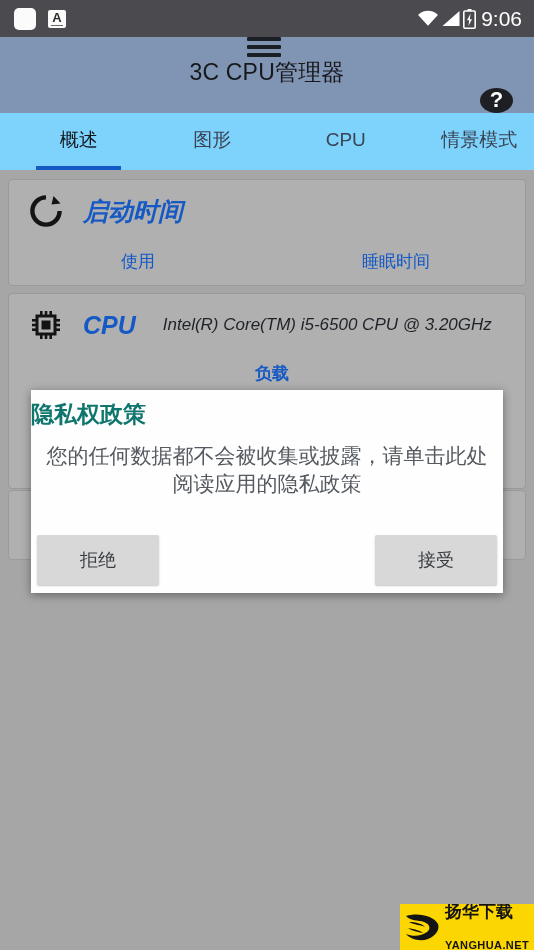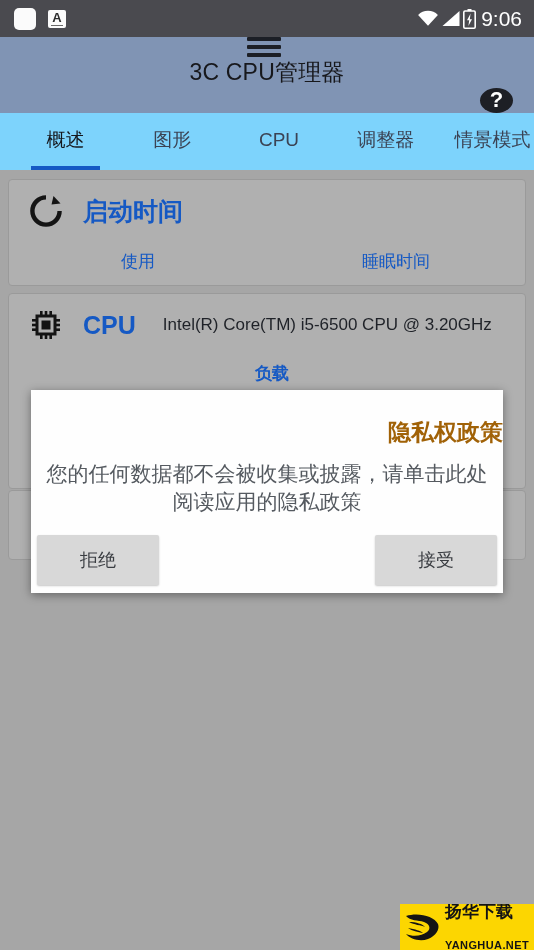--- a/index.html
+++ b/index.html
@@ -122,20 +122,21 @@
     border-radius: 4px;
     box-sizing: border-box;
   }
   #card-uptime { top: 9px; height: 107px; }
   #card-cpu    { top: 123px; height: 196px; }
   #card-third  { top: 320px; height: 70px; }
 
   .card-head {
     display: flex; align-items: center;
     padding: 14px 0 0 20px;
+    font-style: italic;
   }
   .card-icon { width: 34px; height: 34px; flex: 0 0 34px; }
   .card-title {
     color: #1559c4; font-size: 25px; font-weight: bold;
     margin-left: 20px;
   }
   .card-detail {
     color: #1f2228; font-size: 17px; margin-left: 27px;
     white-space: nowrap;
   }
@@ -156,23 +157,23 @@
   
   .dialog {
     position: absolute;
     left: 31px; top: 390px;
     width: 472px; height: 203px;
     background: #fefefe;
     box-shadow: 0 2px 9px rgba(0,0,0,0.40);
     box-sizing: border-box;
   }
   .dialog-title {
-    text-align: right;
-    color: #a16207; font-size: 23px; font-weight: bold;
-    margin-top: 27px;
+    text-align: left;
+    color: #0f766e; font-size: 23px; font-weight: bold;
+    margin-top: 9px;
   }
   .dialog-body {
     color: #555a60; font-size: 21px;
     text-align: center;
     line-height: 1.32;
     margin: 12px 14px 0 14px;
   }
   .dialog-buttons {
     position: absolute; left: 0; right: 0; bottom: 8px;
     display: flex; justify-content: space-between;
@@ -240,21 +241,20 @@
       <span></span>
   </div>
   <div class="app-title">3C CPU管理器</div>
   <div class="help-icon">?</div>
 </div>
 
 <div class="tabbar">
   <div class="tab active">概述</div>
   <div class="tab">图形</div>
   <div class="tab">CPU</div>
-  <div class="tab">调整器</div>
   <div class="tab">情景模式</div>
 </div>
 <div class="tabbar-shadow"></div>
 
 <div class="content">
 
   <div class="card" id="card-uptime">
     <div class="card-head">
       <svg class="card-icon" viewBox="0 0 34 34">
         <path d="M17 3.4 A13.6 13.6 0 1 0 30.6 17" fill="none" stroke="#141414" stroke-width="4.4"></path>

